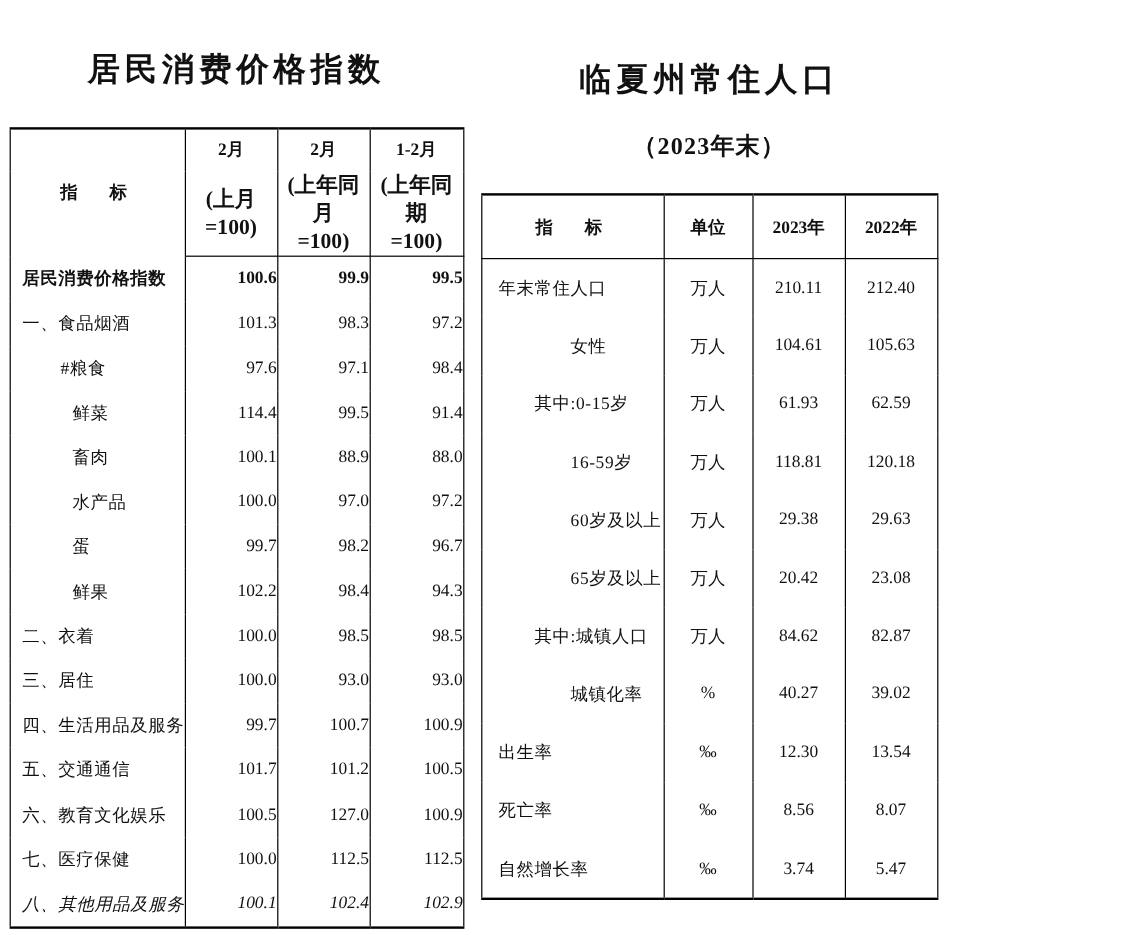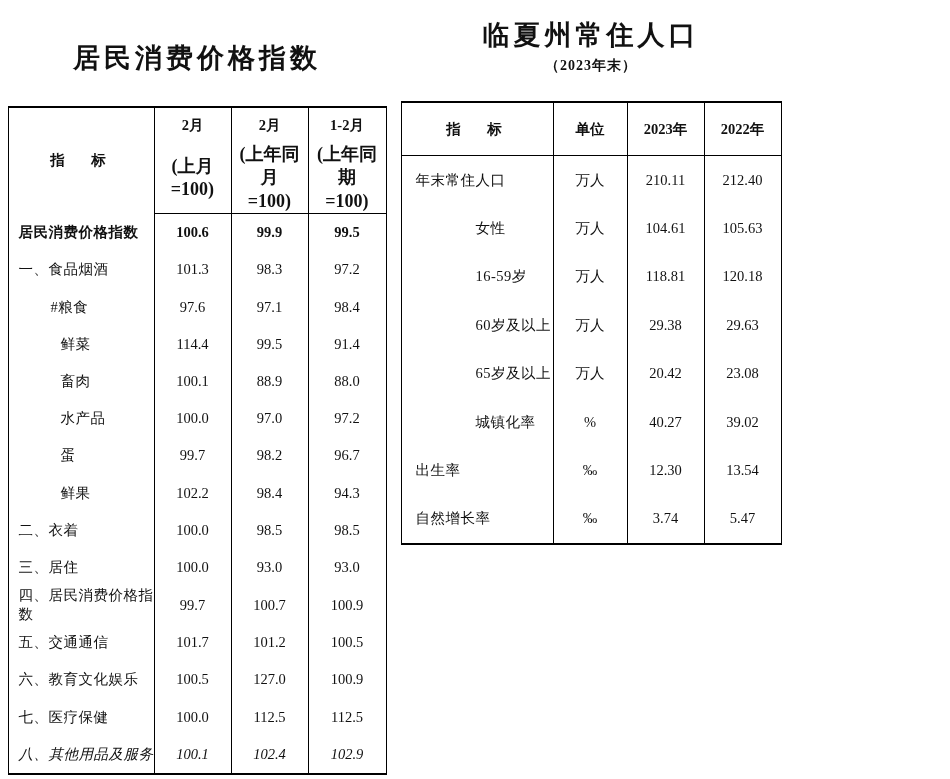--- a/index.html
+++ b/index.html
@@ -36,27 +36,27 @@
     text-align: center;
     font-weight: bold;
     letter-spacing: 4px;
     font-size: 27px;
     font-family: "Liberation Serif", "DejaVu Serif", serif;
   }
   .title-left {
     margin-top: 40px;
   }
   .title-right {
-    margin-top: 17px;
+    margin-top: 48px;
   }
   .subtitle {
     text-align: center;
     font-weight: bold;
-    font-size: 14px;
-    margin-top: 4px;
+    font-size: 20px;
+    margin-top: 24px;
     letter-spacing: 1px;
   }
 
   table {
     border-collapse: collapse;
     font-size: 14.5px;
   }
 
   
   .tbl-left {
@@ -88,20 +88,21 @@
     font-size: 18px;
     line-height: 1.3;
   }
   .tbl-left .idx-head {
     height: 81px;
     letter-spacing: 6px;
     font-size: 14.5px;
   }
   .tbl-left tbody td {
     height: 37.2px;
+    text-align: right;
   }
   .tbl-left tbody tr:last-child td {
     border-bottom: 2.5px solid #000;
     font-style: italic;
   }
   .tbl-left .lbl {
     text-align: left;
     padding-left: 10px;
     letter-spacing: 0.5px;
   }
@@ -246,21 +247,21 @@
             <td>98.5</td>
             <td>98.5</td>
           </tr>
           <tr>
             <td class="lbl ind1">三、居住</td>
             <td>100.0</td>
             <td>93.0</td>
             <td>93.0</td>
           </tr>
           <tr>
-            <td class="lbl ind1">四、居民消费价格指数</td>
+            <td class="lbl ind1">四、生活用品及服务</td>
             <td>99.7</td>
             <td>100.7</td>
             <td>100.9</td>
           </tr>
           <tr>
             <td class="lbl ind1">五、交通通信</td>
             <td>101.7</td>
             <td>101.2</td>
             <td>100.5</td>
           </tr>
@@ -312,50 +313,68 @@
             <td>210.11</td>
             <td>212.40</td>
           </tr>
           <tr>
             <td class="lbl nowrap rind3">女性</td>
             <td>万人</td>
             <td>104.61</td>
             <td>105.63</td>
           </tr>
           <tr>
+            <td class="lbl nowrap rind2">其中:0-15岁</td>
+            <td>万人</td>
+            <td>61.93</td>
+            <td>62.59</td>
+          </tr>
+          <tr>
             <td class="lbl nowrap rind3">16-59岁</td>
             <td>万人</td>
             <td>118.81</td>
             <td>120.18</td>
           </tr>
           <tr>
             <td class="lbl nowrap rind3">60岁及以上</td>
             <td>万人</td>
             <td>29.38</td>
             <td>29.63</td>
           </tr>
           <tr>
             <td class="lbl nowrap rind3">65岁及以上</td>
             <td>万人</td>
             <td>20.42</td>
             <td>23.08</td>
+          </tr>
+          <tr>
+            <td class="lbl nowrap rind2">其中:城镇人口</td>
+            <td>万人</td>
+            <td>84.62</td>
+            <td>82.87</td>
           </tr>
           <tr>
             <td class="lbl nowrap rind3">城镇化率</td>
             <td>%</td>
             <td>40.27</td>
             <td>39.02</td>
           </tr>
           <tr>
             <td class="lbl nowrap rind1">出生率</td>
             <td>‰</td>
             <td>12.30</td>
             <td>13.54</td>
           </tr>
           <tr>
+            <td class="lbl nowrap rind1">死亡率</td>
+            <td>‰</td>
+            <td>8.56</td>
+            <td>8.07</td>
+          </tr>
+          <tr>
             <td class="lbl nowrap rind1">自然增长率</td>
             <td>‰</td>
             <td>3.74</td>
             <td>5.47</td>
           </tr>
         </tbody>
     </table>
   </div>
 
 </div>

